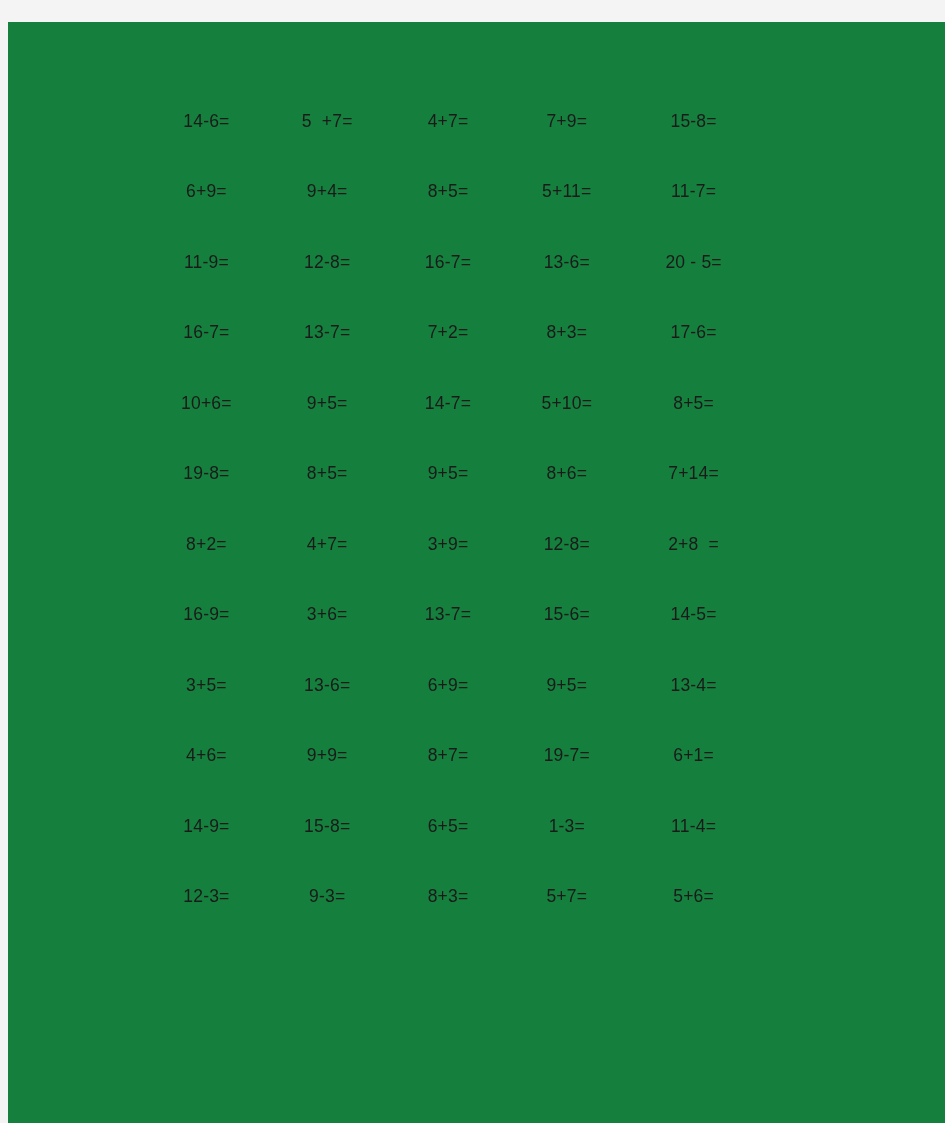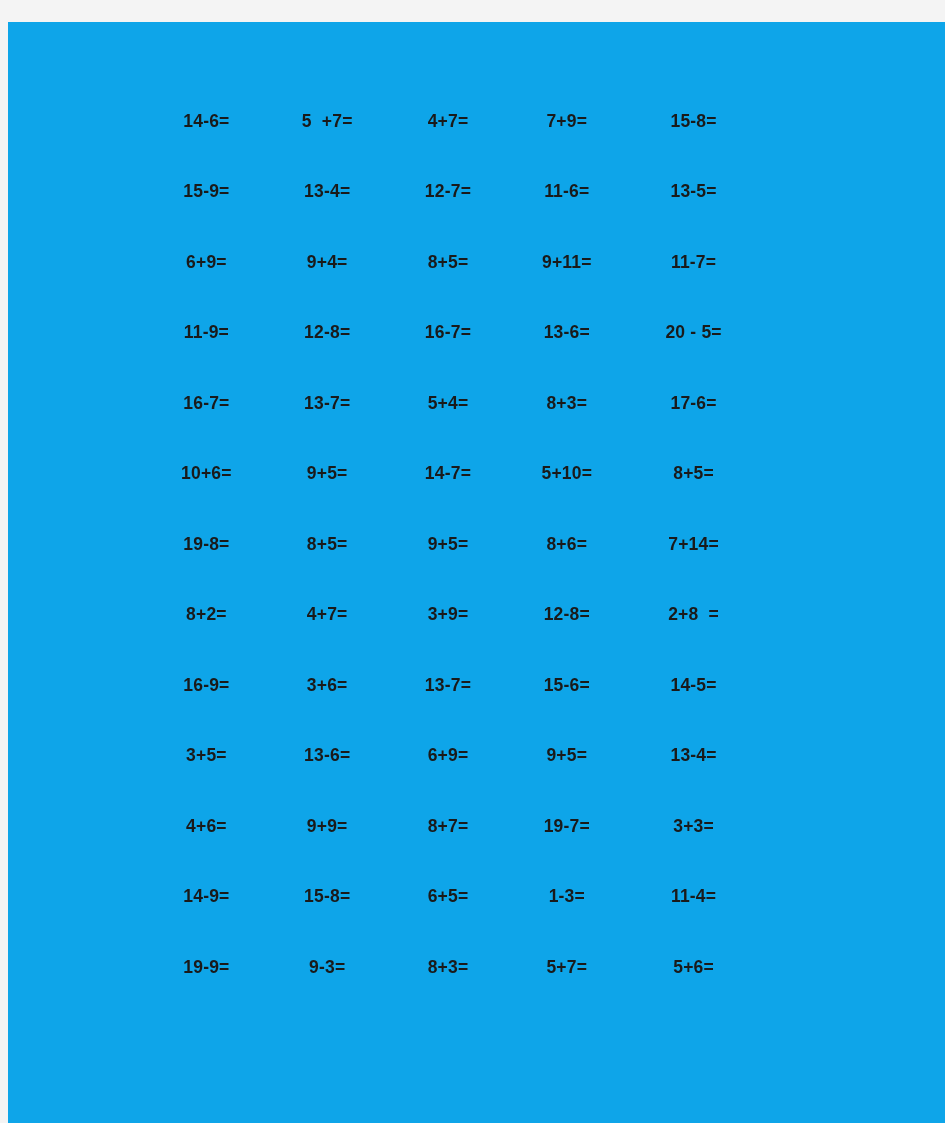--- a/index.html
+++ b/index.html
@@ -45,54 +45,47 @@
   
   .problem-row > .problem-cell:nth-child(1) { justify-content: center; padding-right: 8px; }
   .problem-row > .problem-cell:nth-child(2) { justify-content: center; padding-right: 4px; }
   .problem-row > .problem-cell:nth-child(3) { justify-content: center; padding-left: 4px; }
   .problem-row > .problem-cell:nth-child(4) { justify-content: center; padding-left: 6px; }
   .problem-row > .problem-cell:nth-child(5) { justify-content: center; padding-left: 14px; }
 </style>
 </head>
 <body style="background: rgb(244, 244, 244);">
 
-<div id="page" style="background: #0ea5e9; font-weight: bold;">
+<div id="page" style="background: #15803d;">
   <div id="worksheet-grid">
       <div class="problem-row">
         <div class="problem-cell">14-6=</div>
         <div class="problem-cell">5  +7=</div>
         <div class="problem-cell">4+7=</div>
         <div class="problem-cell">7+9=</div>
         <div class="problem-cell">15-8=</div>
       </div>
       <div class="problem-row">
-        <div class="problem-cell">15-9=</div>
-        <div class="problem-cell">13-4=</div>
-        <div class="problem-cell">12-7=</div>
-        <div class="problem-cell">11-6=</div>
-        <div class="problem-cell">13-5=</div>
-      </div>
-      <div class="problem-row">
         <div class="problem-cell">6+9=</div>
         <div class="problem-cell">9+4=</div>
         <div class="problem-cell">8+5=</div>
-        <div class="problem-cell">9+11=</div>
+        <div class="problem-cell">5+11=</div>
         <div class="problem-cell">11-7=</div>
       </div>
       <div class="problem-row">
         <div class="problem-cell">11-9=</div>
         <div class="problem-cell">12-8=</div>
         <div class="problem-cell">16-7=</div>
         <div class="problem-cell">13-6=</div>
         <div class="problem-cell">20 - 5=</div>
       </div>
       <div class="problem-row">
         <div class="problem-cell">16-7=</div>
         <div class="problem-cell">13-7=</div>
-        <div class="problem-cell">5+4=</div>
+        <div class="problem-cell">7+2=</div>
         <div class="problem-cell">8+3=</div>
         <div class="problem-cell">17-6=</div>
       </div>
       <div class="problem-row">
         <div class="problem-cell">10+6=</div>
         <div class="problem-cell">9+5=</div>
         <div class="problem-cell">14-7=</div>
         <div class="problem-cell">5+10=</div>
         <div class="problem-cell">8+5=</div>
       </div>
@@ -122,30 +115,30 @@
         <div class="problem-cell">13-6=</div>
         <div class="problem-cell">6+9=</div>
         <div class="problem-cell">9+5=</div>
         <div class="problem-cell">13-4=</div>
       </div>
       <div class="problem-row">
         <div class="problem-cell">4+6=</div>
         <div class="problem-cell">9+9=</div>
         <div class="problem-cell">8+7=</div>
         <div class="problem-cell">19-7=</div>
-        <div class="problem-cell">3+3=</div>
+        <div class="problem-cell">6+1=</div>
       </div>
       <div class="problem-row">
         <div class="problem-cell">14-9=</div>
         <div class="problem-cell">15-8=</div>
         <div class="problem-cell">6+5=</div>
         <div class="problem-cell">1-3=</div>
         <div class="problem-cell">11-4=</div>
       </div>
       <div class="problem-row">
-        <div class="problem-cell">19-9=</div>
+        <div class="problem-cell">12-3=</div>
         <div class="problem-cell">9-3=</div>
         <div class="problem-cell">8+3=</div>
         <div class="problem-cell">5+7=</div>
         <div class="problem-cell">5+6=</div>
       </div>
     </div>
 </div>
 
 </body></html>

